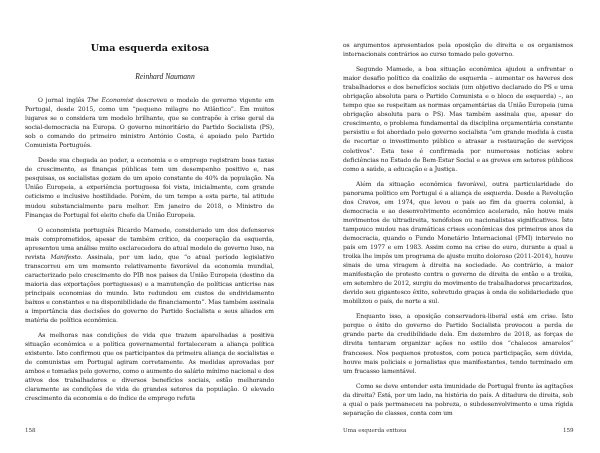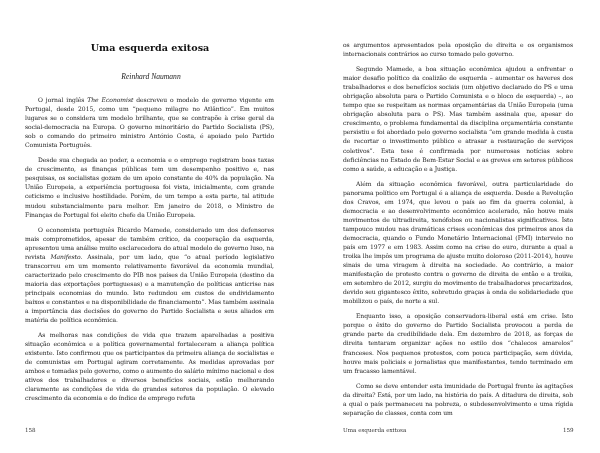--- a/index.html
+++ b/index.html
@@ -18,21 +18,21 @@
       text-align: justify;
       letter-spacing: -0.05px;
     }
     .page-right .col { left: 43px; width: 230px; top: 40px; }
     .title {
       position: absolute; left: 0; width: 300px; top: 42px;
       text-align: center; font-weight: bold; font-size: 9.6px;
       font-family: "DejaVu Serif", serif; color: #111;
     }
     .author {
-      position: absolute; left: 1px; width: 300px; top: 72px;
+      position: absolute; left: 15px; width: 300px; top: 72px;
       text-align: center; font-style: italic; font-size: 7.6px;
       font-family: "Liberation Serif", serif; color: #222;
     }
     .page-left .intro { position: absolute; left: 25px; width: 249px; top: 95px; font-size: 6.05px; line-height: 9.05px; text-align: justify; letter-spacing: -0.05px; }
     p { margin: 0 0 6px 0; text-indent: 13px; }
     p.noindent { text-indent: 0; }
     em { font-style: italic; }
     .folio {
       position: absolute; top: 427px; font-size: 5.6px; color: #333;
     }

